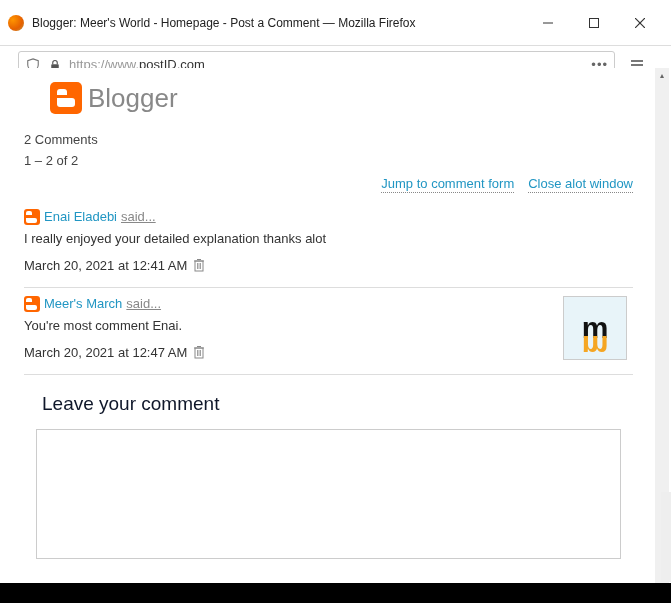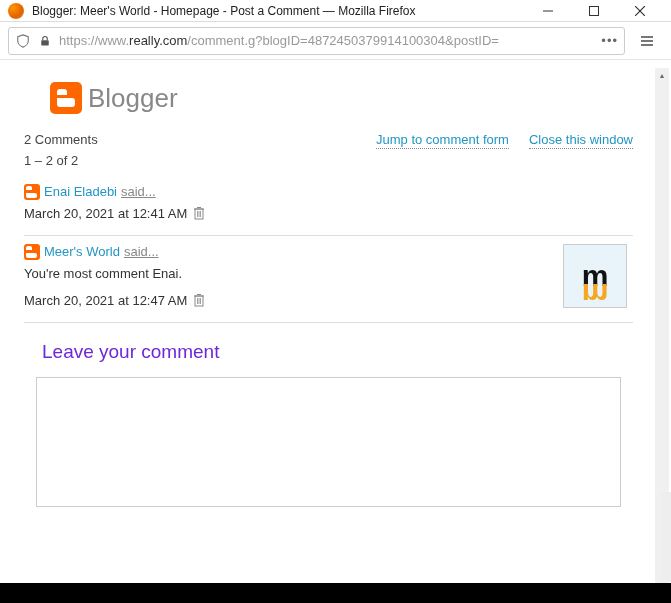--- a/index.html
+++ b/index.html
@@ -6,21 +6,21 @@
   body {
     font-family: Arial, sans-serif;
     font-size: 13px;
     background: #fff;
     width: 671px;
     height: 603px;
     overflow: hidden;
     position: relative;
   }
   .titlebar {
-    height: 22px;
+    height: 46px;
     display: flex;
     align-items: center;
     padding: 0 8px;
     border-bottom: 1px solid #ddd;
     background: #fff;
   }
   .firefox-icon {
     width: 16px; height: 16px;
     border-radius: 50%;
     background: radial-gradient(circle at 30% 30%, #ff9500, #e66000 60%, #b94 100%);
@@ -31,21 +31,21 @@
   .winbtn {
     width: 46px; height: 30px;
     display: flex; align-items: center; justify-content: center;
     font-family: Arial, sans-serif;
   }
   .winbtn svg { width: 10px; height: 10px; }
   .addressbar {
     height: 38px;
     display: flex;
     align-items: center;
-    padding: 0 8px;
+    padding: 0 18px;
     gap: 6px;
     border-bottom: 1px solid #e5e5e5;
   }
   .shield, .lock {
     width: 16px; height: 16px;
     display: flex; align-items: center; justify-content: center;
     color: #666;
   }
   .url-box {
     flex: 1;
@@ -131,21 +131,21 @@
     padding: 0 20px 16px 24px;
   }
   .topline {
     display: flex;
     justify-content: space-between;
     align-items: flex-start;
     padding-bottom: 8px;
   }
   .count-col { display: flex; flex-direction: column; gap: 6px; }
   .count-text { color: #444; font-size: 13px; }
-  .top-links { display: flex; gap: 20px; }
+  .top-links { display: flex; gap: 14px; margin-top: 44px; }
   .tlink {
     color: #2196c3;
     font-size: 13px;
     border-bottom: 1px dotted #888;
     padding-bottom: 1px;
     cursor: pointer;
   }
   .comment {
     padding: 8px 0 6px 0;
     border-bottom: 1px solid #ddd;
@@ -207,21 +207,21 @@
   }
   .avatar-m .top { color: #111; }
   .avatar-m .bot {
     color: #f5a623;
     position: absolute;
     left: 0; top: 18px;
     transform: scaleY(-1);
   }
   .leave {
     font-size: 19px;
-    color: #6d28d9;
+    color: #0f172a;
     padding: 18px 0 14px 18px;
   }
   .comment-box {
     margin: 0 12px 0 12px;
     border: 1px solid #ccc;
     height: 130px;
     background: #fff;
   }
   .bottom-strip {
     position: absolute;
@@ -269,23 +269,22 @@
     </span>
     <span style="width:6px"></span>
     <span class="lock">
       <svg viewBox="0 0 16 16" width="12" height="12">
           <rect x="3" y="7" width="10" height="7" rx="1" fill="#555"></rect>
           <path d="M5 7 V5 a3 3 0 0 1 6 0 V7" fill="none" stroke="#555" stroke-width="1.5"></path>
         </svg>
     </span>
     <span style="width:6px"></span>
     <span>https://www.</span>
-      <span class="url-dark">really.</span>
+      <span class="url-dark">postID.</span>
       <span class="url-dark">com</span>
-      <span>/comment.g?blogID=4872450379914100304&amp;postID=</span>
     <span class="url-dots">•••</span>
   </div>
   <div class="hamburger">
     <svg viewBox="0 0 16 16" width="16" height="16">
         <line x1="2" y1="4" x2="14" y2="4" stroke="#555" stroke-width="1.6"></line>
         <line x1="2" y1="8" x2="14" y2="8" stroke="#555" stroke-width="1.6"></line>
         <line x1="2" y1="12" x2="14" y2="12" stroke="#555" stroke-width="1.6"></line>
       </svg>
   </div>
 </div>
@@ -305,30 +304,31 @@
     </div>
 
     <div class="comments-section">
       <div class="topline">
         <div class="count-col">
           <div class="count-text">2 Comments</div>
           <div class="count-text">1 – 2 of 2</div>
         </div>
         <div class="top-links">
           <span class="tlink">Jump to comment form</span>
-          <span class="tlink">Close this window</span>
+          <span class="tlink">Close alot window</span>
         </div>
       </div>
 
       <div class="comment">
         <div class="comment-head">
           <div class="mini-logo"></div>
           <span class="author-link">Enai Eladebi</span>
           <span class="said"> said...</span>
         </div>
+        <div class="comment-body">I really enjoyed your detailed explanation thanks alot</div>
         <div class="meta-row">
           <span class="date">March 20, 2021 at 12:41 AM</span>
           <span class="trash">
             <svg viewBox="0 0 12 14">
                 <rect x="2" y="3" width="8" height="10" fill="none" stroke="#888" stroke-width="1"></rect>
                 <line x1="1" y1="3" x2="11" y2="3" stroke="#888" stroke-width="1"></line>
                 <line x1="4" y1="1.5" x2="8" y2="1.5" stroke="#888" stroke-width="1"></line>
                 <line x1="4.5" y1="5" x2="4.5" y2="11" stroke="#888" stroke-width="0.8"></line>
                 <line x1="6" y1="5" x2="6" y2="11" stroke="#888" stroke-width="0.8"></line>
                 <line x1="7.5" y1="5" x2="7.5" y2="11" stroke="#888" stroke-width="0.8"></line>
@@ -339,21 +339,21 @@
 
       <div class="comment" style="border-bottom:1px solid #ddd;">
         <div class="avatar">
           <div class="avatar-m">
             <span class="top">m</span>
             <span class="bot">m</span>
           </div>
         </div>
         <div class="comment-head">
           <div class="mini-logo"></div>
-          <span class="author-link">Meer's World</span>
+          <span class="author-link">Meer's March</span>
           <span class="said"> said...</span>
         </div>
         <div class="comment-body">You're most comment Enai.</div>
         <div class="meta-row">
           <span class="date">March 20, 2021 at 12:47 AM</span>
           <span class="trash">
             <svg viewBox="0 0 12 14">
                 <rect x="2" y="3" width="8" height="10" fill="none" stroke="#888" stroke-width="1"></rect>
                 <line x1="1" y1="3" x2="11" y2="3" stroke="#888" stroke-width="1"></line>
                 <line x1="4" y1="1.5" x2="8" y2="1.5" stroke="#888" stroke-width="1"></line>

